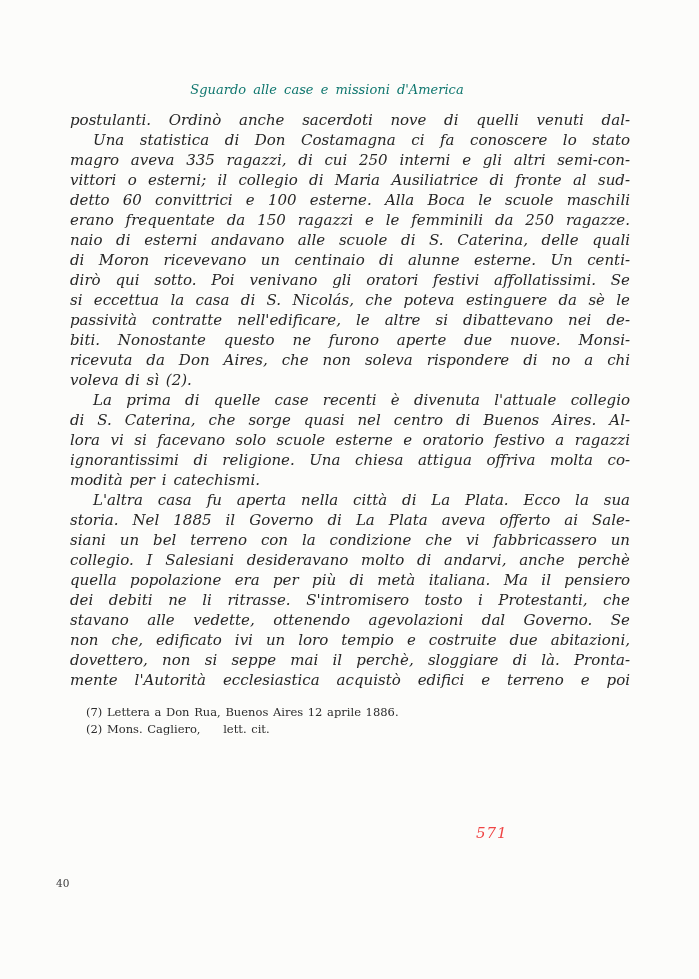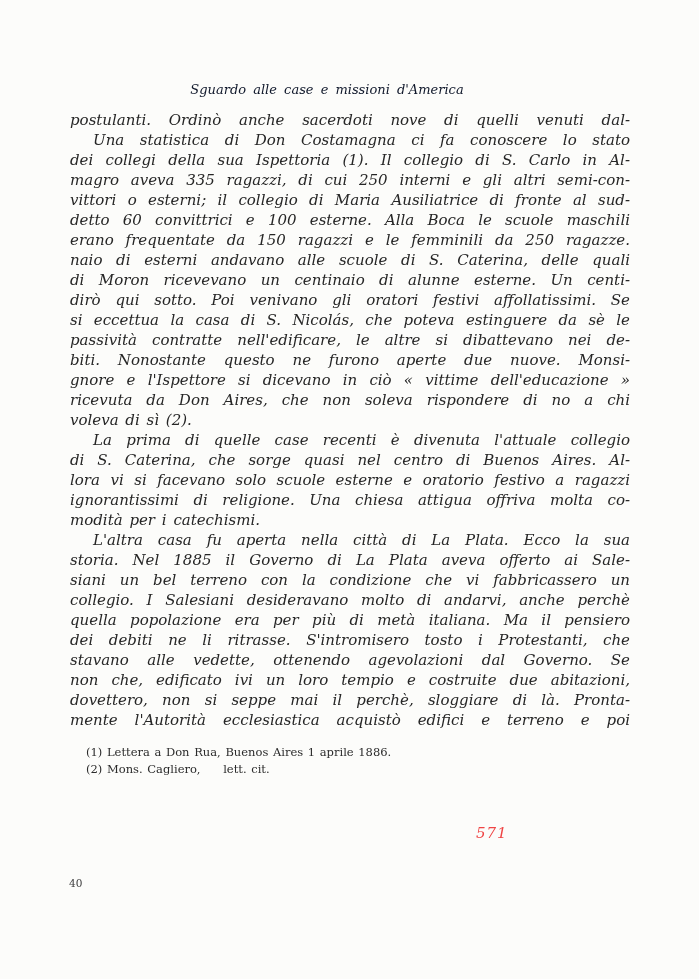--- a/index.html
+++ b/index.html
@@ -25,21 +25,21 @@
   }
   .running-head {
     font-style: italic;
     font-size: 13px;
     line-height: 16px;
     text-align: center;
     position: relative;
     left: -23px;
     word-spacing: 3px;
     margin-bottom: 12px;
-    color: #0f172a;
+    color: #0f766e;
   }
   .body-text {
     font-size: 15px;
     line-height: 20px;
     word-spacing: 2px;
     font-style: italic;
   }
   .line {
     text-align: justify;
     text-align-last: justify;
@@ -70,50 +70,48 @@
     position: absolute;
     left: 476px;
     top: 824px;
     font-style: italic;
     font-size: 15px;
     letter-spacing: 1px;
     color: #ef4444;
   }
   .corner-number {
     position: absolute;
-    left: 69px;
+    left: 56px;
     top: 877px;
     font-size: 10.5px;
     color: #3d3d3d;
   }
 </style>
 </head>
 <body>
 
 <div class="page" style="background: rgb(252, 252, 250); color: rgb(38, 38, 38);">
   <div class="content">
     <div class="running-head">Sguardo alle case e missioni d'America</div>
     <div class="body-text">
         <div class="paragraph">
           <div class="line">postulanti. Ordinò anche sacerdoti nove di quelli venuti dal-</div>
         </div>
         <div class="paragraph">
           <div class="line indent">Una statistica di Don Costamagna ci fa conoscere lo stato</div>
-          <div class="line">dei collegi della sua Ispettoria (1). Il collegio di S. Carlo in Al-</div>
           <div class="line">magro aveva 335 ragazzi, di cui 250 interni e gli altri semi-con-</div>
           <div class="line">vittori o esterni; il collegio di Maria Ausiliatrice di fronte al sud-</div>
           <div class="line">detto 60 convittrici e 100 esterne. Alla Boca le scuole maschili</div>
           <div class="line">erano frequentate da 150 ragazzi e le femminili da 250 ragazze.</div>
           <div class="line">naio di esterni andavano alle scuole di S. Caterina, delle quali</div>
           <div class="line">di Moron ricevevano un centinaio di alunne esterne. Un centi-</div>
           <div class="line">dirò qui sotto. Poi venivano gli oratori festivi affollatissimi. Se</div>
           <div class="line">si eccettua la casa di S. Nicolás, che poteva estinguere da sè le</div>
           <div class="line">passività contratte nell'edificare, le altre si dibattevano nei de-</div>
           <div class="line">biti. Nonostante questo ne furono aperte due nuove. Monsi-</div>
-          <div class="line">gnore e l'Ispettore si dicevano in ciò « vittime dell'educazione »</div>
           <div class="line">ricevuta da Don Aires, che non soleva rispondere di no a chi</div>
           <div class="line para-end">voleva di sì (2).</div>
         </div>
         <div class="paragraph">
           <div class="line indent">La prima di quelle case recenti è divenuta l'attuale collegio</div>
           <div class="line">di S. Caterina, che sorge quasi nel centro di Buenos Aires. Al-</div>
           <div class="line">lora vi si facevano solo scuole esterne e oratorio festivo a ragazzi</div>
           <div class="line">ignorantissimi di religione. Una chiesa attigua offriva molta co-</div>
           <div class="line para-end">modità per i catechismi.</div>
         </div>
@@ -124,19 +122,19 @@
           <div class="line">collegio. I Salesiani desideravano molto di andarvi, anche perchè</div>
           <div class="line">quella popolazione era per più di metà italiana. Ma il pensiero</div>
           <div class="line">dei debiti ne li ritrasse. S'intromisero tosto i Protestanti, che</div>
           <div class="line">stavano alle vedette, ottenendo agevolazioni dal Governo. Se</div>
           <div class="line">non che, edificato ivi un loro tempio e costruite due abitazioni,</div>
           <div class="line">dovettero, non si seppe mai il perchè, sloggiare di là. Pronta-</div>
           <div class="line">mente l'Autorità ecclesiastica acquistò edifici e terreno e poi</div>
         </div>
       </div>
     <div class="footnotes">
-        <div class="footnote-line"><span>(1) Lettera a Don Rua, Buenos Aires 1 aprile 1886.</span></div>
+        <div class="footnote-line"><span>(7) Lettera a Don Rua, Buenos Aires 12 aprile 1886.</span></div>
         <div class="footnote-line"><span>(2) Mons. Cagliero, </span><span class="it">lett. cit.</span></div>
       </div>
   </div>
   <div class="page-number">571</div>
   <div class="corner-number">40</div>
 </div>
 
 </body></html>

